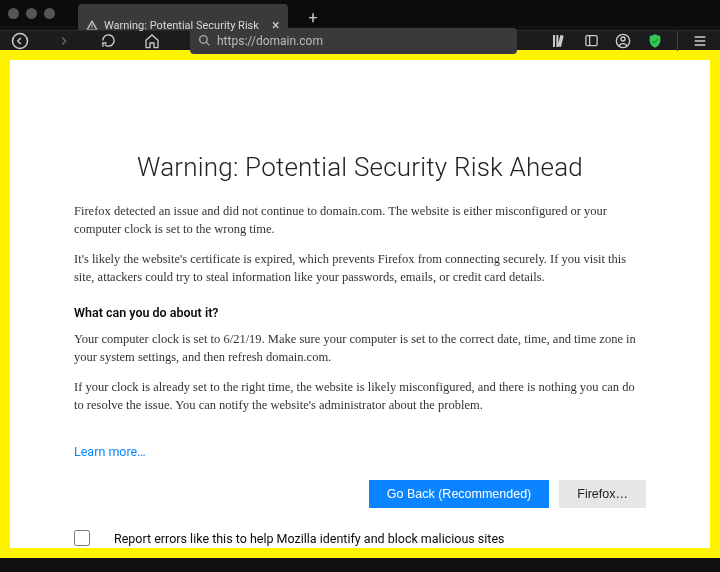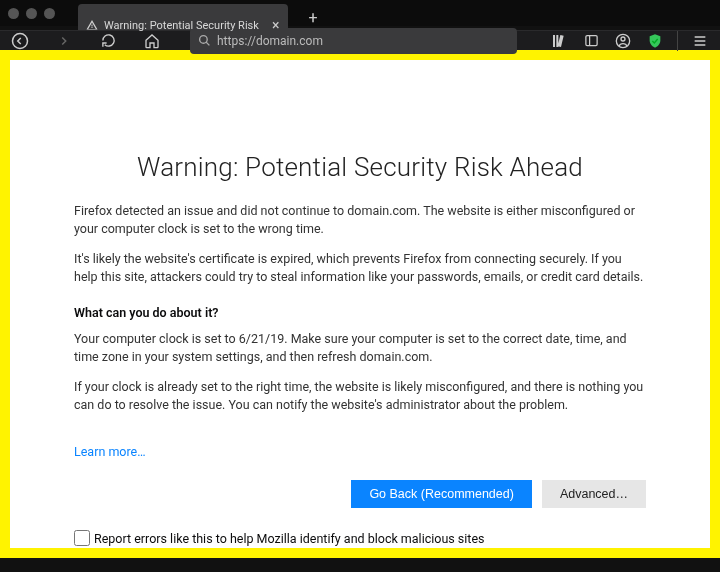--- a/index.html
+++ b/index.html
@@ -21,30 +21,30 @@
   .iconbtn { width:28px; height:28px; display:flex; align-items:center; justify-content:center; color:#ccc; border-radius:3px; }
   .iconbtn.dis { color:#666; }
   .urlbar { flex:1; height:26px; background:#3a3a3c; border-radius:4px; display:flex; align-items:center; padding:0 8px; color:#bbb; font-size:12px; margin:0 12px 0 8px; max-width:400px; }
   .urlbar svg { margin-right:6px; flex-shrink:0; }
   .right-icons { display:flex; gap:4px; margin-left:auto; align-items:center; }
 
   
   .content-frame { background:#fff300; padding:10px; height:calc(572px - 26px - 34px - 4px); }
   .content { background:#fff; width:100%; height:100%; padding:92px 64px 0 64px; color:#0c0c0d; overflow:hidden; }
   h1 { font-weight:300; font-size:26px; margin:0 0 20px 0; letter-spacing:0.2px; color:#222;text-align:center; }
-  p { font-size:12.5px; line-height:1.45; margin:0 0 12px 0; color:#333; }
+  p { font-size:12.5px; line-height:1.45; margin:0 0 12px 0; color:#333;font-family:Liberation Serif, serif; }
   .sub { font-weight:600; font-size:12.5px; margin:18px 0 10px 0; }
   .link { color:#0a84ff; font-size:12.5px; text-decoration:none; display:inline-block; margin-top:18px; }
 
   .btnrow { display:flex; justify-content:flex-end; gap:10px; margin-top:20px; }
   .btn { font-size:12.5px; padding:7px 18px; border:none; cursor:pointer; }
   .btn.primary { background:#0a84ff; color:#fff; }
   .btn.secondary { background:#e6e6e6; color:#222; }
 
-  .report { display:flex; align-items:center; gap:4px; margin-top:22px; font-size:12.5px; }
+  .report { display:flex; align-items:center; gap:24px; margin-top:22px; font-size:12.5px; }
   .report input { width:16px; height:16px; margin:0; }
 </style>
 </head>
 <body>
 
 <div class="titlebar">
   <div class="traffic">
     <span></span>
     <span></span>
     <span></span>
@@ -125,29 +125,29 @@
           <path d="M4 6h16M4 12h16M4 18h16"></path>
         </svg>
     </div>
   </div>
 </div>
 
 <div class="content-frame">
   <div class="content">
     <h1>Warning: Potential Security Risk Ahead</h1>
     <p>Firefox detected an issue and did not continue to domain.com. The website is either misconfigured or your computer clock is set to the wrong time.</p>
-    <p>It's likely the website's certificate is expired, which prevents Firefox from connecting securely. If you help this site, attackers could try to steal information like your passwords, emails, or credit card details.</p>
+    <p>It's likely the website's certificate is expired, which prevents Firefox from connecting securely. If you visit this site, attackers could try to steal information like your passwords, emails, or credit card details.</p>
     <div class="sub">What can you do about it?</div>
     <p>Your computer clock is set to 6/21/19. Make sure your computer is set to the correct date, time, and time zone in your system settings, and then refresh domain.com.</p>
     <p>If your clock is already set to the right time, the website is likely misconfigured, and there is nothing you can do to resolve the issue. You can notify the website's administrator about the problem.</p>
     <a href="#" class="link">Learn more…</a>
 
     <div class="btnrow">
       <button class="btn primary">Go Back (Recommended)</button>
-      <button class="btn secondary">Advanced…</button>
+      <button class="btn secondary">Firefox…</button>
     </div>
 
     <label class="report">
       <input type="checkbox" style="">
       <span>Report errors like this to help Mozilla identify and block malicious sites</span>
     </label>
   </div>
 </div>
 
 </body></html>

